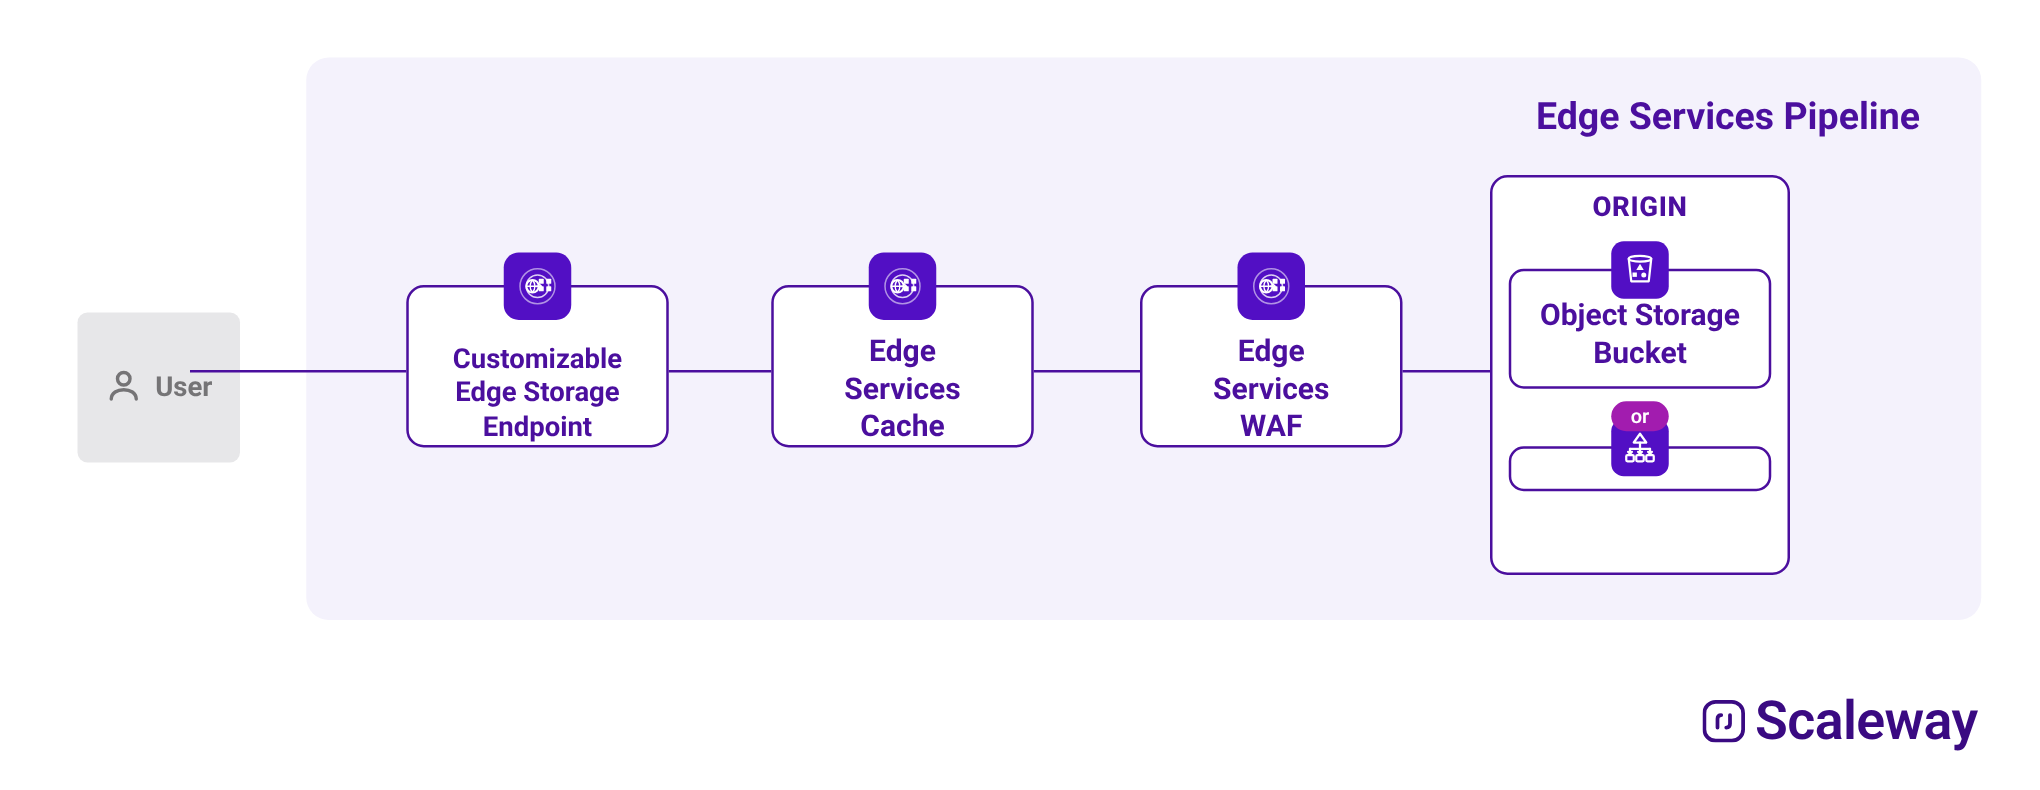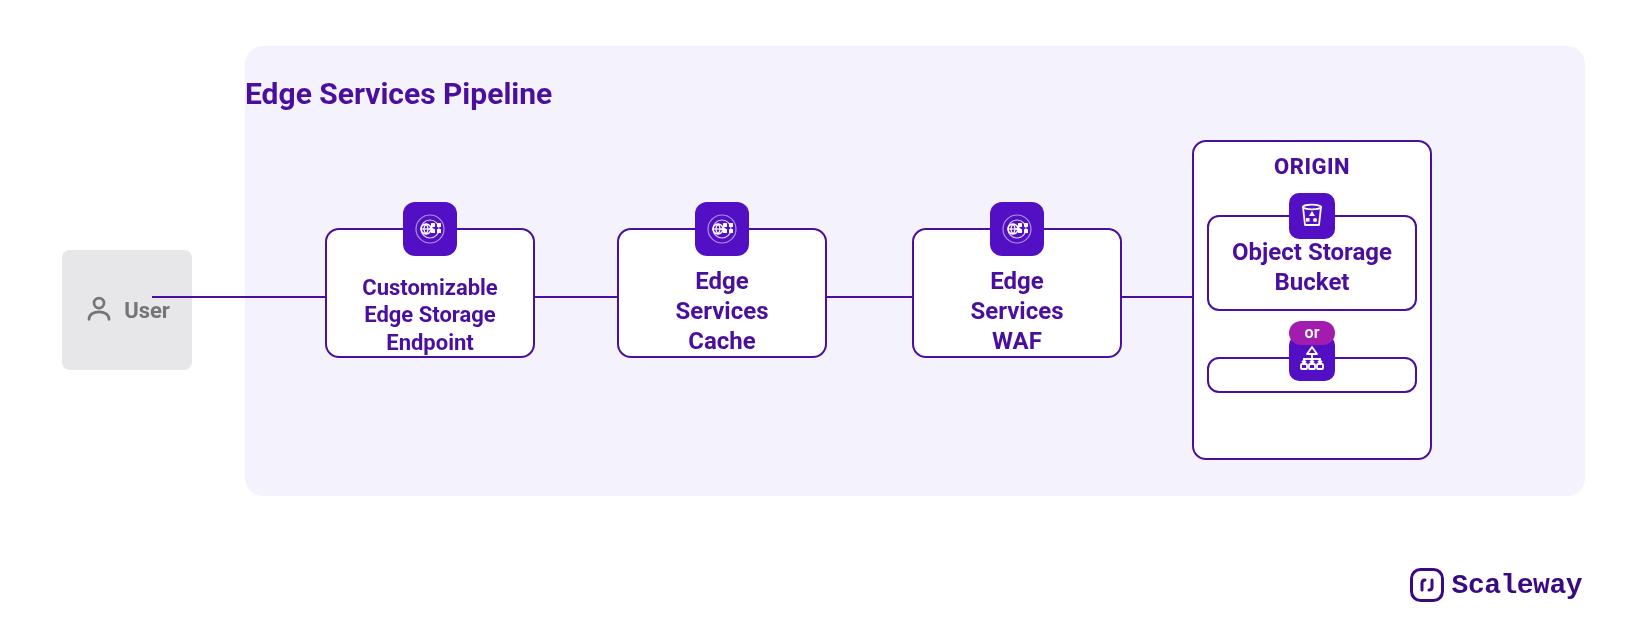--- a/index.html
+++ b/index.html
@@ -30,21 +30,21 @@
     top:46px;
     width:1340px;
     height:450px;
     background:var(--panel-bg);
     border-radius:18px;
   }
   .pipeline-title{
     position:absolute;
     top:30px;
     left:0; right:49px;
-    text-align:left;
+    text-align:right;
     font-size:30px;
     font-weight:700;
     color:var(--purple);
   }
 
   
   .user-box{
     position:absolute;
     left:22px;
     top:250px;
@@ -190,25 +190,24 @@
   .brand{
     position:absolute;
     left:0; right:50px;
     bottom:30px;
     display:flex;
     align-items:center;
     justify-content:flex-end;
     gap:8px;
   }
   .brand-text{
-    font-size:28px;
+    font-size:43px;
     font-weight:600;
     color:var(--purple-dark);
     letter-spacing:-0.5px;
-    font-family:Liberation Mono, monospace;
   }
   .brand-mark{
     width:34px;height:34px;
     display:flex;align-items:center;justify-content:center;
   }
 </style>
 </head>
 <body>
 
 <div class="pipeline-panel">

